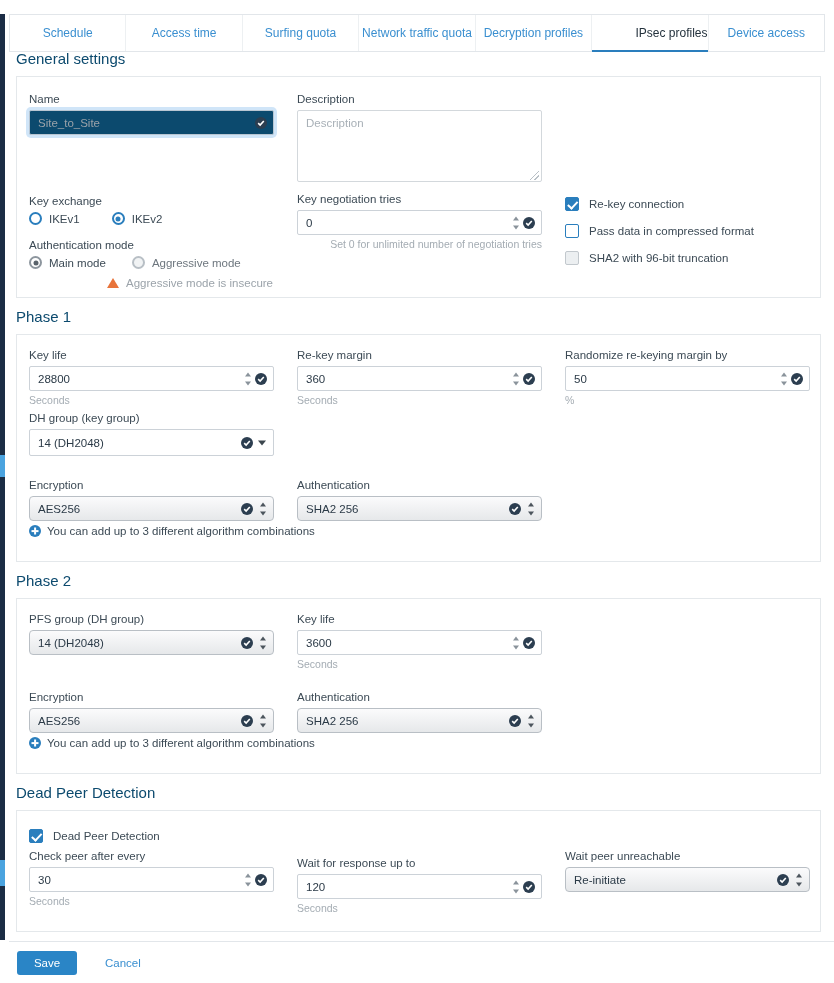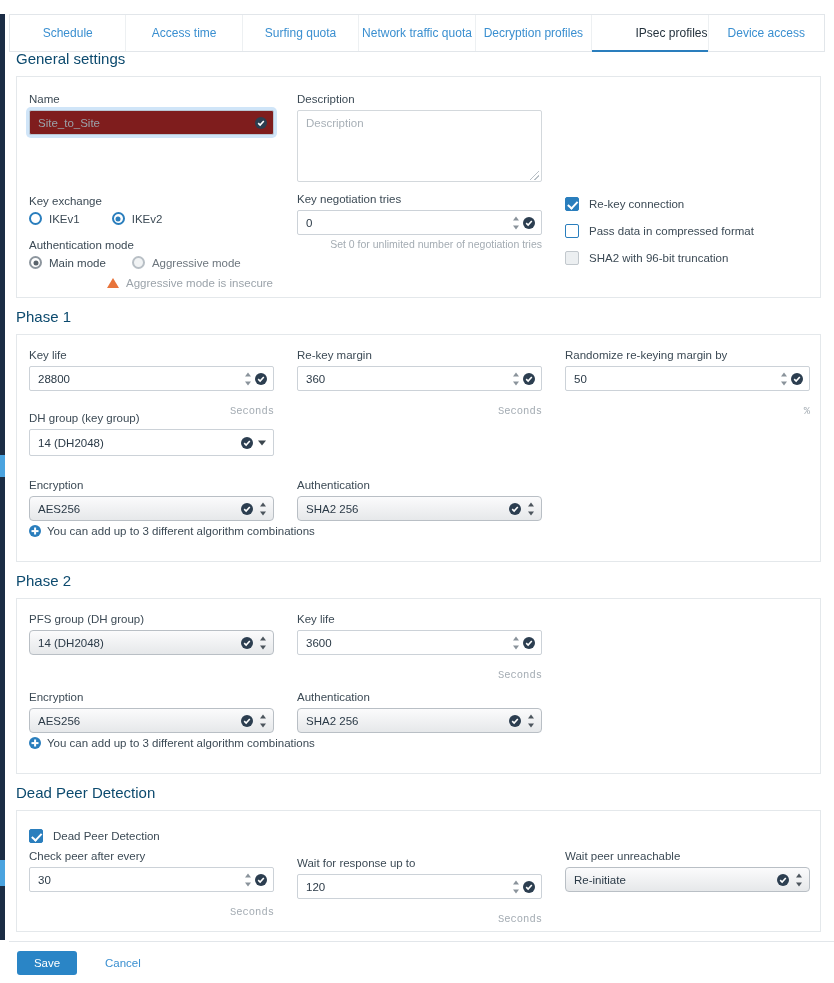--- a/index.html
+++ b/index.html
@@ -56,36 +56,36 @@
     font-weight: normal;
     padding-left: 7px;
   }
   .panel {
     background: #fff;
     border: 1px solid #e4e8eb;
     position: absolute;
   }
 
   .lbl { font-size: 11.5px; color: #3c4a55; margin-bottom: 5px; display: block; }
-  .suffix { font-size: 10.5px; color: #a4acb3; text-align: right; margin-top: 14px; font-family: Liberation Mono, monospace; }
+  .suffix { font-size: 10.5px; color: #a4acb3; margin-top: 3px; }
 
   
   .inp {
     position: relative;
     height: 25px;
     border: 1px solid #ccd2d8;
     border-radius: 2px;
     background: #fff;
     display: flex; align-items: center;
     padding: 0 34px 0 8px;
     font-size: 11.5px;
     color: #2b3a47;
   }
   .inp.readonly {
-    background: #7f1d1d;
+    background: #0c4a6e;
     border-color: #d3d8dc;
     color: #9aa2a9;
   }
   .inp.focused {
     box-shadow: 0 0 0 3px rgba(120,180,235,.35);
     border-color: #b9c6d2;
   }
 
   
   .badge {

